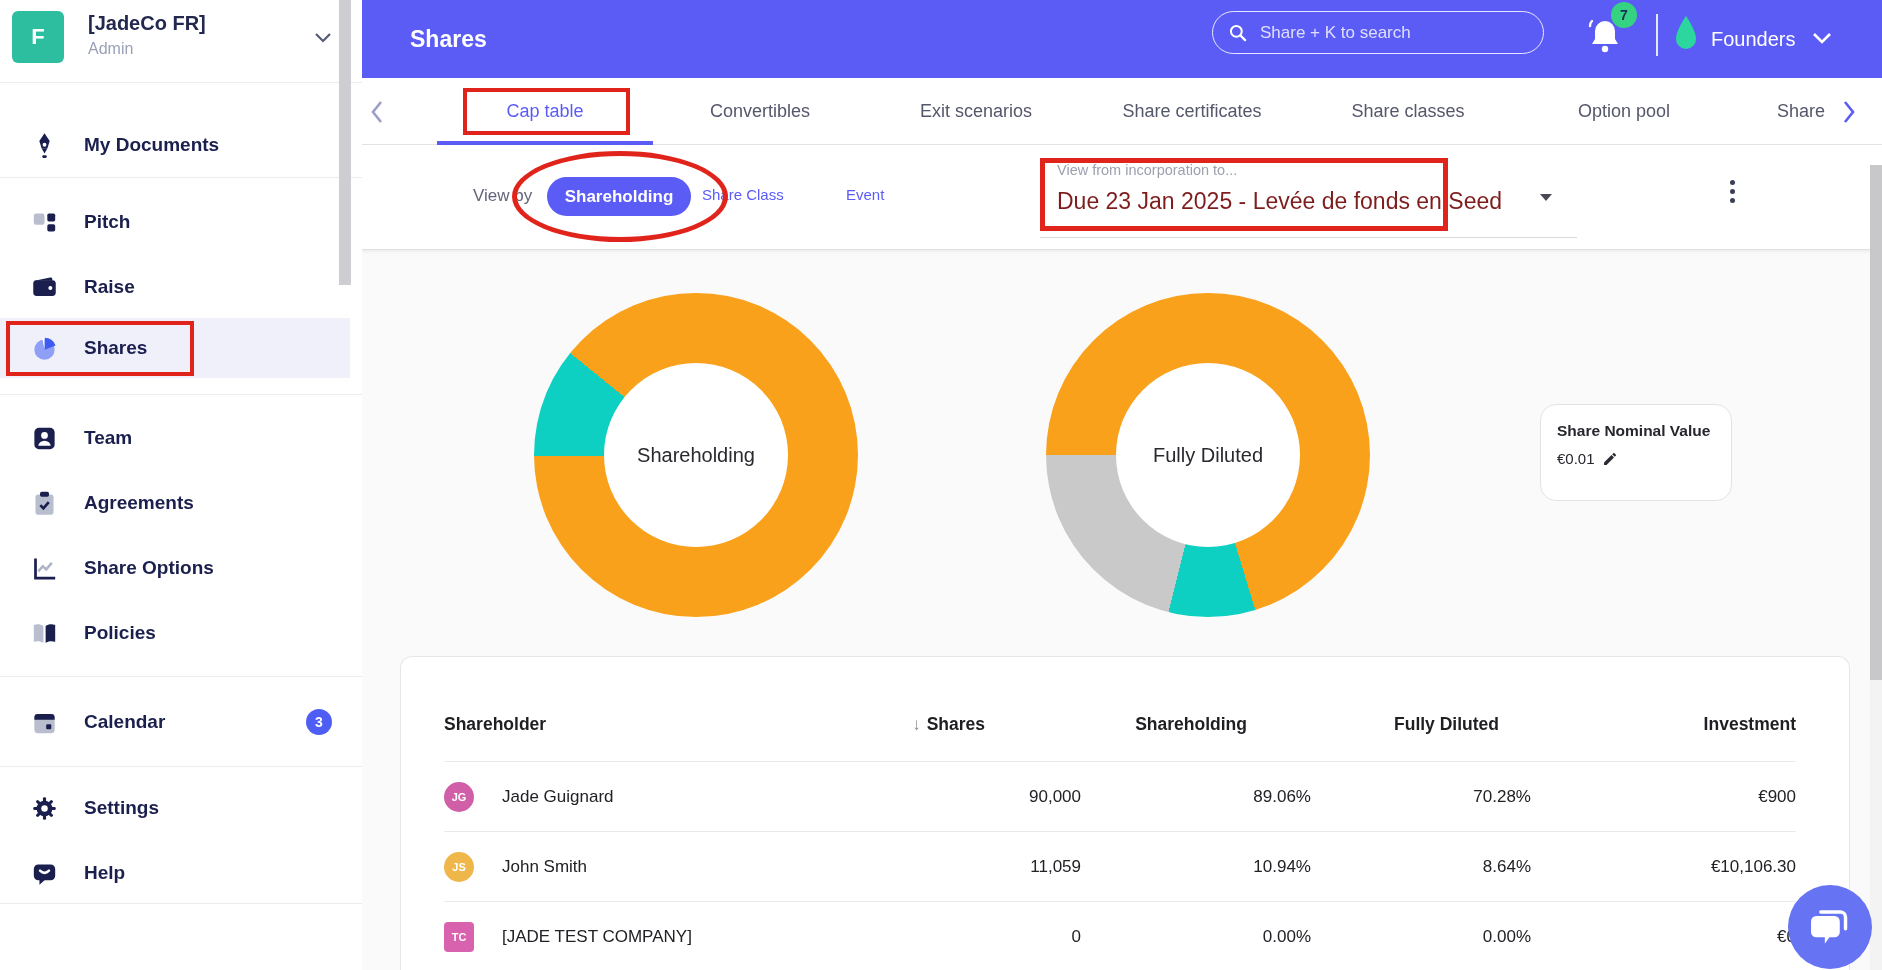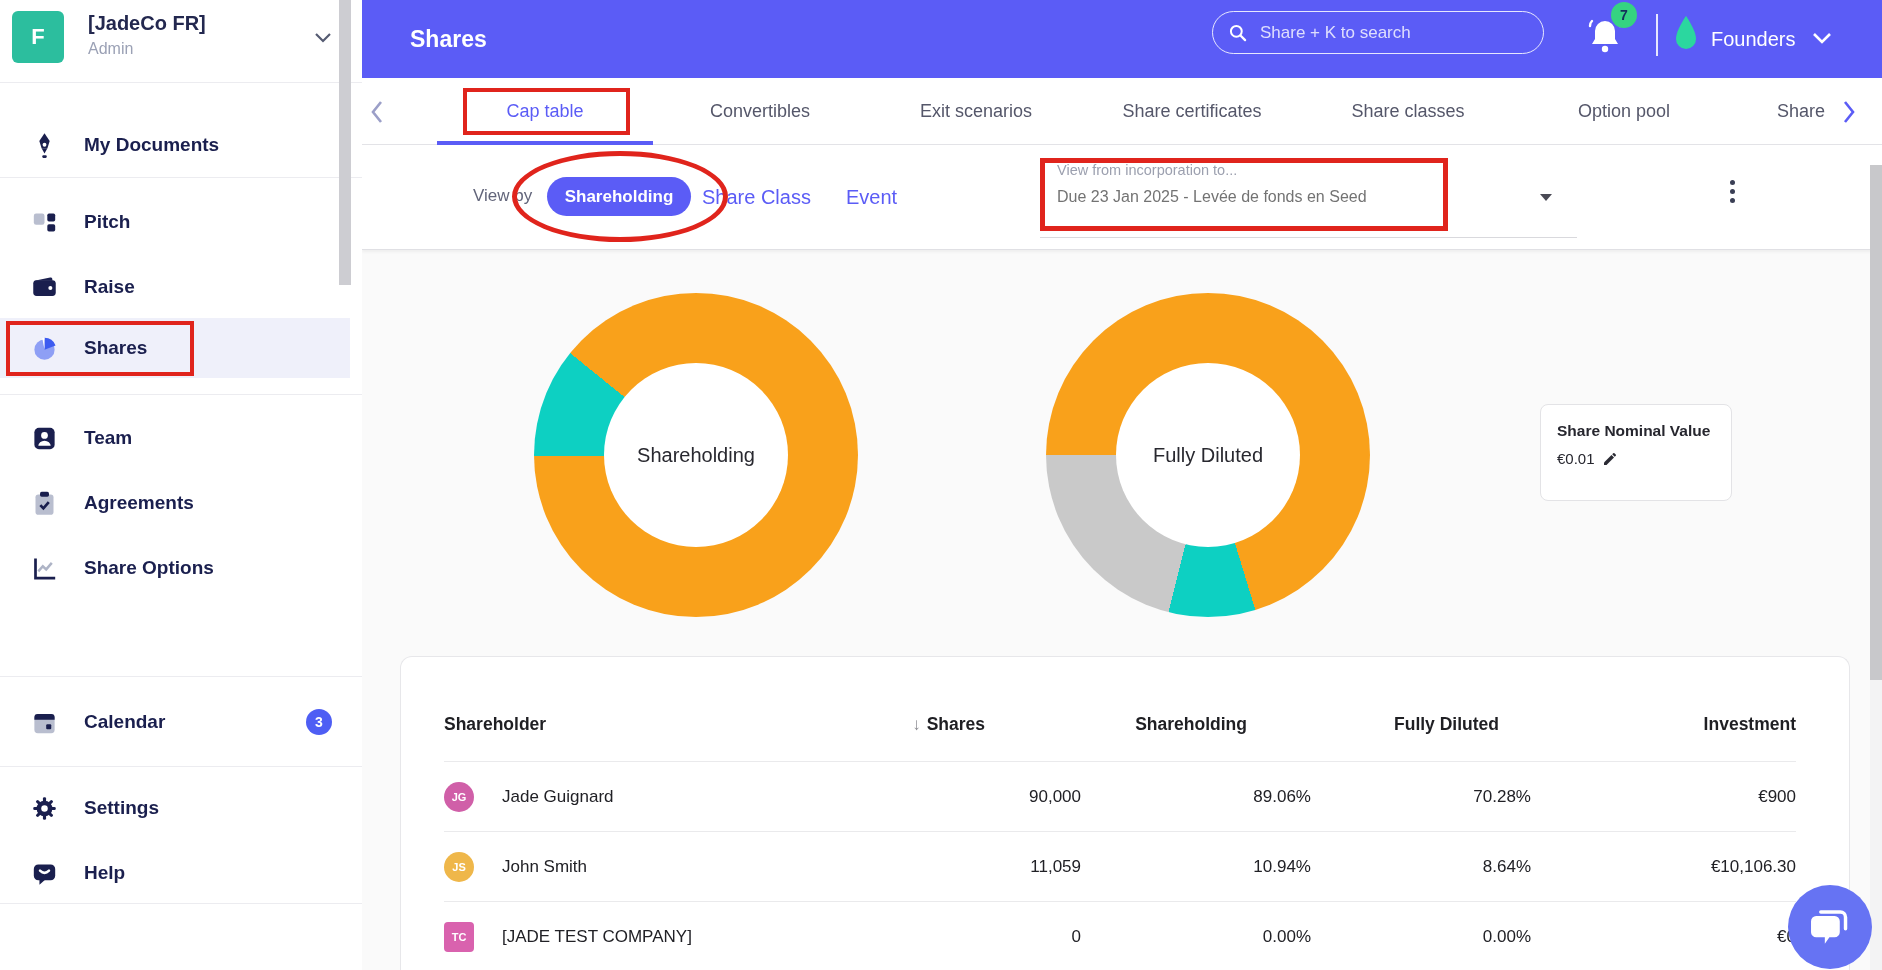--- a/index.html
+++ b/index.html
@@ -49,38 +49,38 @@
   .tab.active { color:#5B5CF6; }
   .tab.clipped { transform:none; width:74px; overflow:hidden; }
   .tab-underline { left:437px; top:141px; width:216px; height:4px; background:#5B5CF6; }
 
   
   .toolbar { left:362px; top:145px; width:1520px; height:105px; background:#fff;
     border-bottom:1px solid #E0E0E4; box-shadow:0 2px 3px rgba(0,0,0,.05); z-index:2; }
   .viewby { left:473px; top:186px; font-size:17px; color:#62657A; }
   .pill { left:547px; top:177px; width:144px; height:39px; border-radius:20px; background:#5B5CF6;
     color:#fff; font-size:17px; font-weight:600; display:flex; align-items:center; justify-content:center; }
-  .view-link { top:186px; font-size:20px; font-weight:500; color:#5B5CF6; }
+  .view-link { top:186px; font-size:15px; font-weight:500; color:#5B5CF6; }
   .sel-label { left:1057px; top:162px; font-size:14.5px; color:#9CA0AF; }
-  .sel-value { left:1057px; top:188px; font-size:16px; color:#737373; }
+  .sel-value { left:1057px; top:188px; font-size:23px; color:#7f1d1d; }
   .sel-underline { left:1040px; top:237px; width:537px; height:1px; background:#D9D9DD; }
   .caret-down { left:1540px; top:194px; width:0; height:0; border-left:6px solid transparent;
     border-right:6px solid transparent; border-top:7px solid #4A4A55; }
   .kebab { left:1730px; top:180px; display:flex; flex-direction:column; gap:4px; }
   .kebab i { width:5px; height:5px; border-radius:50%; background:#3A3F55; }
 
   
   .content-bg { left:362px; top:250px; width:1520px; height:720px; background:#FAFAFA; z-index:1; }
   .donut { width:324px; height:324px; border-radius:50%; position:absolute; }
   .donut-hole { position:absolute; left:50%; top:50%; transform:translate(-50%,-50%);
     width:184px; height:184px; border-radius:50%; background:#fff;
     display:flex; align-items:center; justify-content:center; }
   .donut-label { font-size:20px; color:#28282F; }
   .nominal-card { left:1540px; top:404px; width:192px; height:97px; background:#fff;
-    border:1px solid #E3E3E6; border-radius:8px; padding:17px 16px; }
+    border:1px solid #E3E3E6; border-radius:16px; padding:17px 16px; }
   .nominal-title { font-size:15.5px; font-weight:700; color:#26262E; }
   .nominal-value { margin-top:10px; font-size:15px; color:#26262E; display:flex; align-items:center; gap:7px; }
 
   
   .table-card { left:400px; top:656px; width:1450px; height:314px; background:#fff;
     border:1px solid #E7E7EA; border-bottom:none; border-radius:12px 12px 0 0;
     padding:0 53px 0 43px; }
   .t-row { display:grid; grid-template-columns:1fr 220px 230px 220px 265px; align-items:center; }
   .t-head { height:104px; padding-top:30px; font-size:17.5px; font-weight:700; color:#1F1F23;gap:32px; }
   .t-body-row { height:70px; border-top:1px solid #EAEAEC; font-size:17px; color:#212126; }
@@ -182,20 +182,27 @@
     </div>
 
     <div class="abs nav-item" style="top:540px">
       <svg class="ico" viewBox="0 0 24 24">
         <path d="M4 3 V20.5 H21.5" fill="none" stroke="#1A1F4E" stroke-width="2.4"></path>
         <path d="M6.5 14.5 L10.5 10 L13.5 12.8 L18.5 7" fill="none" stroke="#AEB4C6" stroke-width="2.2"></path>
       </svg>
       <span class="lbl">Share Options</span>
     </div>
 
+    <div class="abs nav-item" style="top:605px">
+      <svg class="ico" viewBox="0 0 24 24">
+        <path d="M2.5 4.5 C5.5 3.4 8.8 3.8 11 5.4 V20.3 C8.8 18.7 5.5 18.3 2.5 19.4 Z" fill="#B9BECF"></path>
+        <path d="M21.5 4.5 C18.5 3.4 15.2 3.8 13 5.4 V20.3 C15.2 18.7 18.5 18.3 21.5 19.4 Z" fill="#1A1F4E"></path>
+      </svg>
+      <span class="lbl">Policies</span>
+    </div>
 
     <div class="abs side-divider" style="top:676px"></div>
 
     <div class="abs nav-item" style="top:694px">
       <svg class="ico" viewBox="0 0 24 24">
         <rect x="3" y="4.5" width="18" height="17" rx="3" fill="#B9BECF"></rect>
         <path d="M3 7.5 a3 3 0 0 1 3-3 h12 a3 3 0 0 1 3 3 v2 H3 Z" fill="#1A1F4E"></path>
         <rect x="13.5" y="13.5" width="4.5" height="4.5" rx="1" fill="#1A1F4E"></rect>
       </svg>
       <span class="lbl">Calendar</span>

